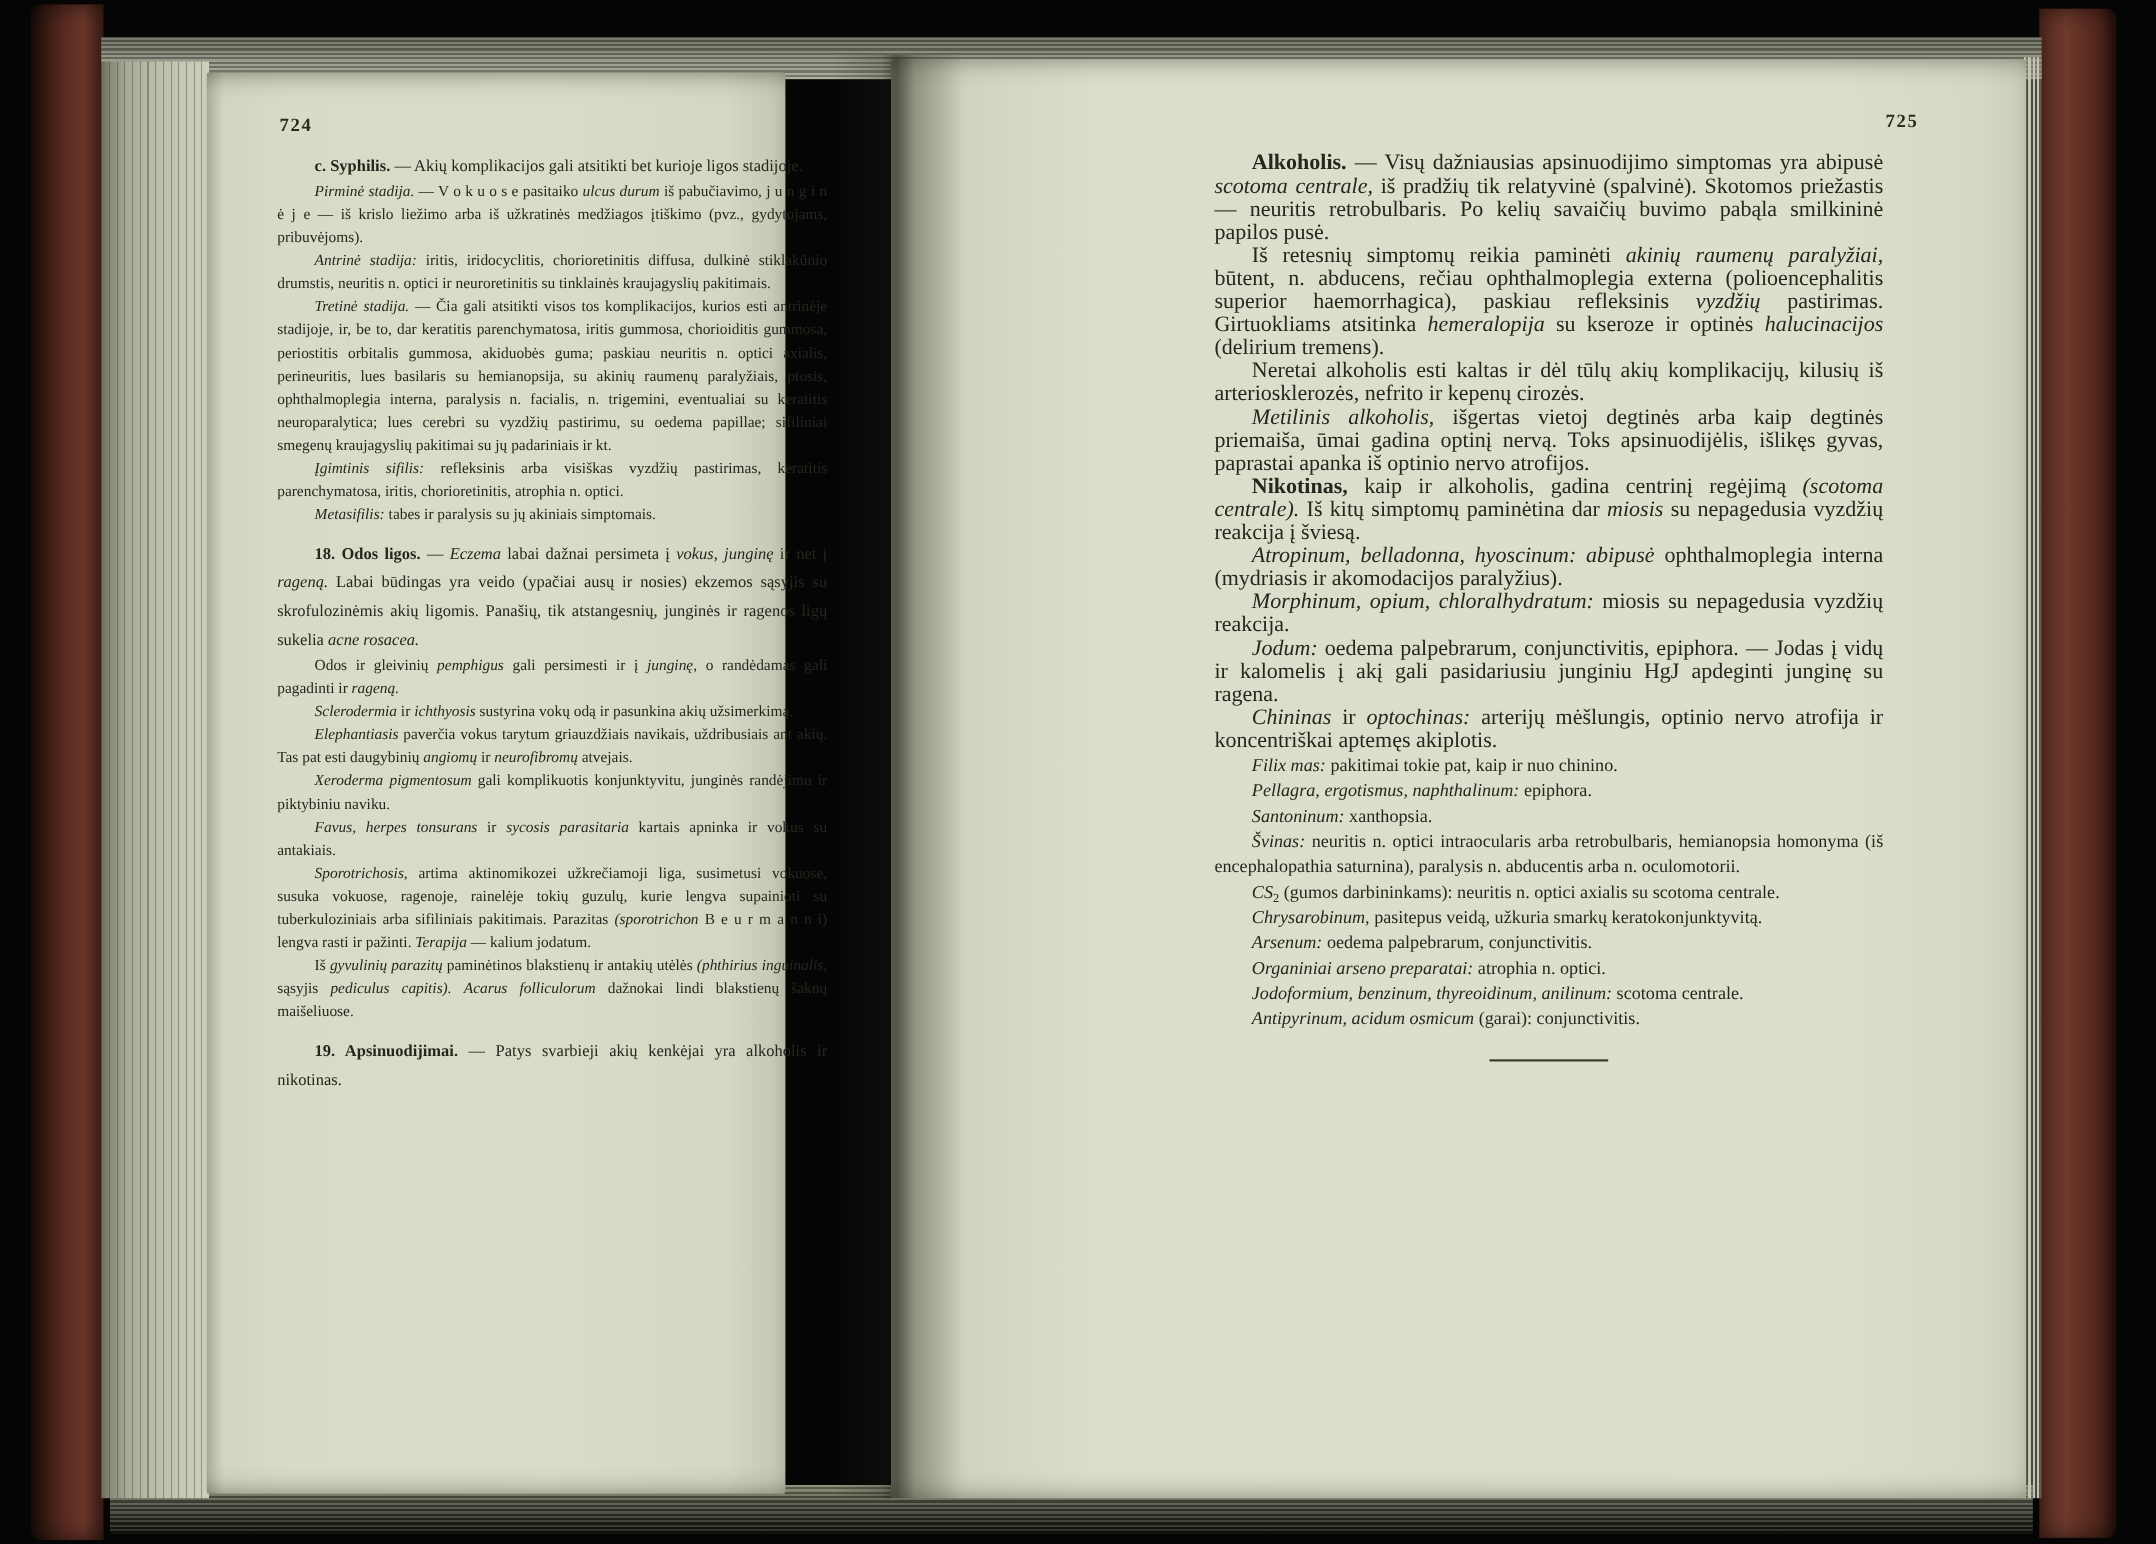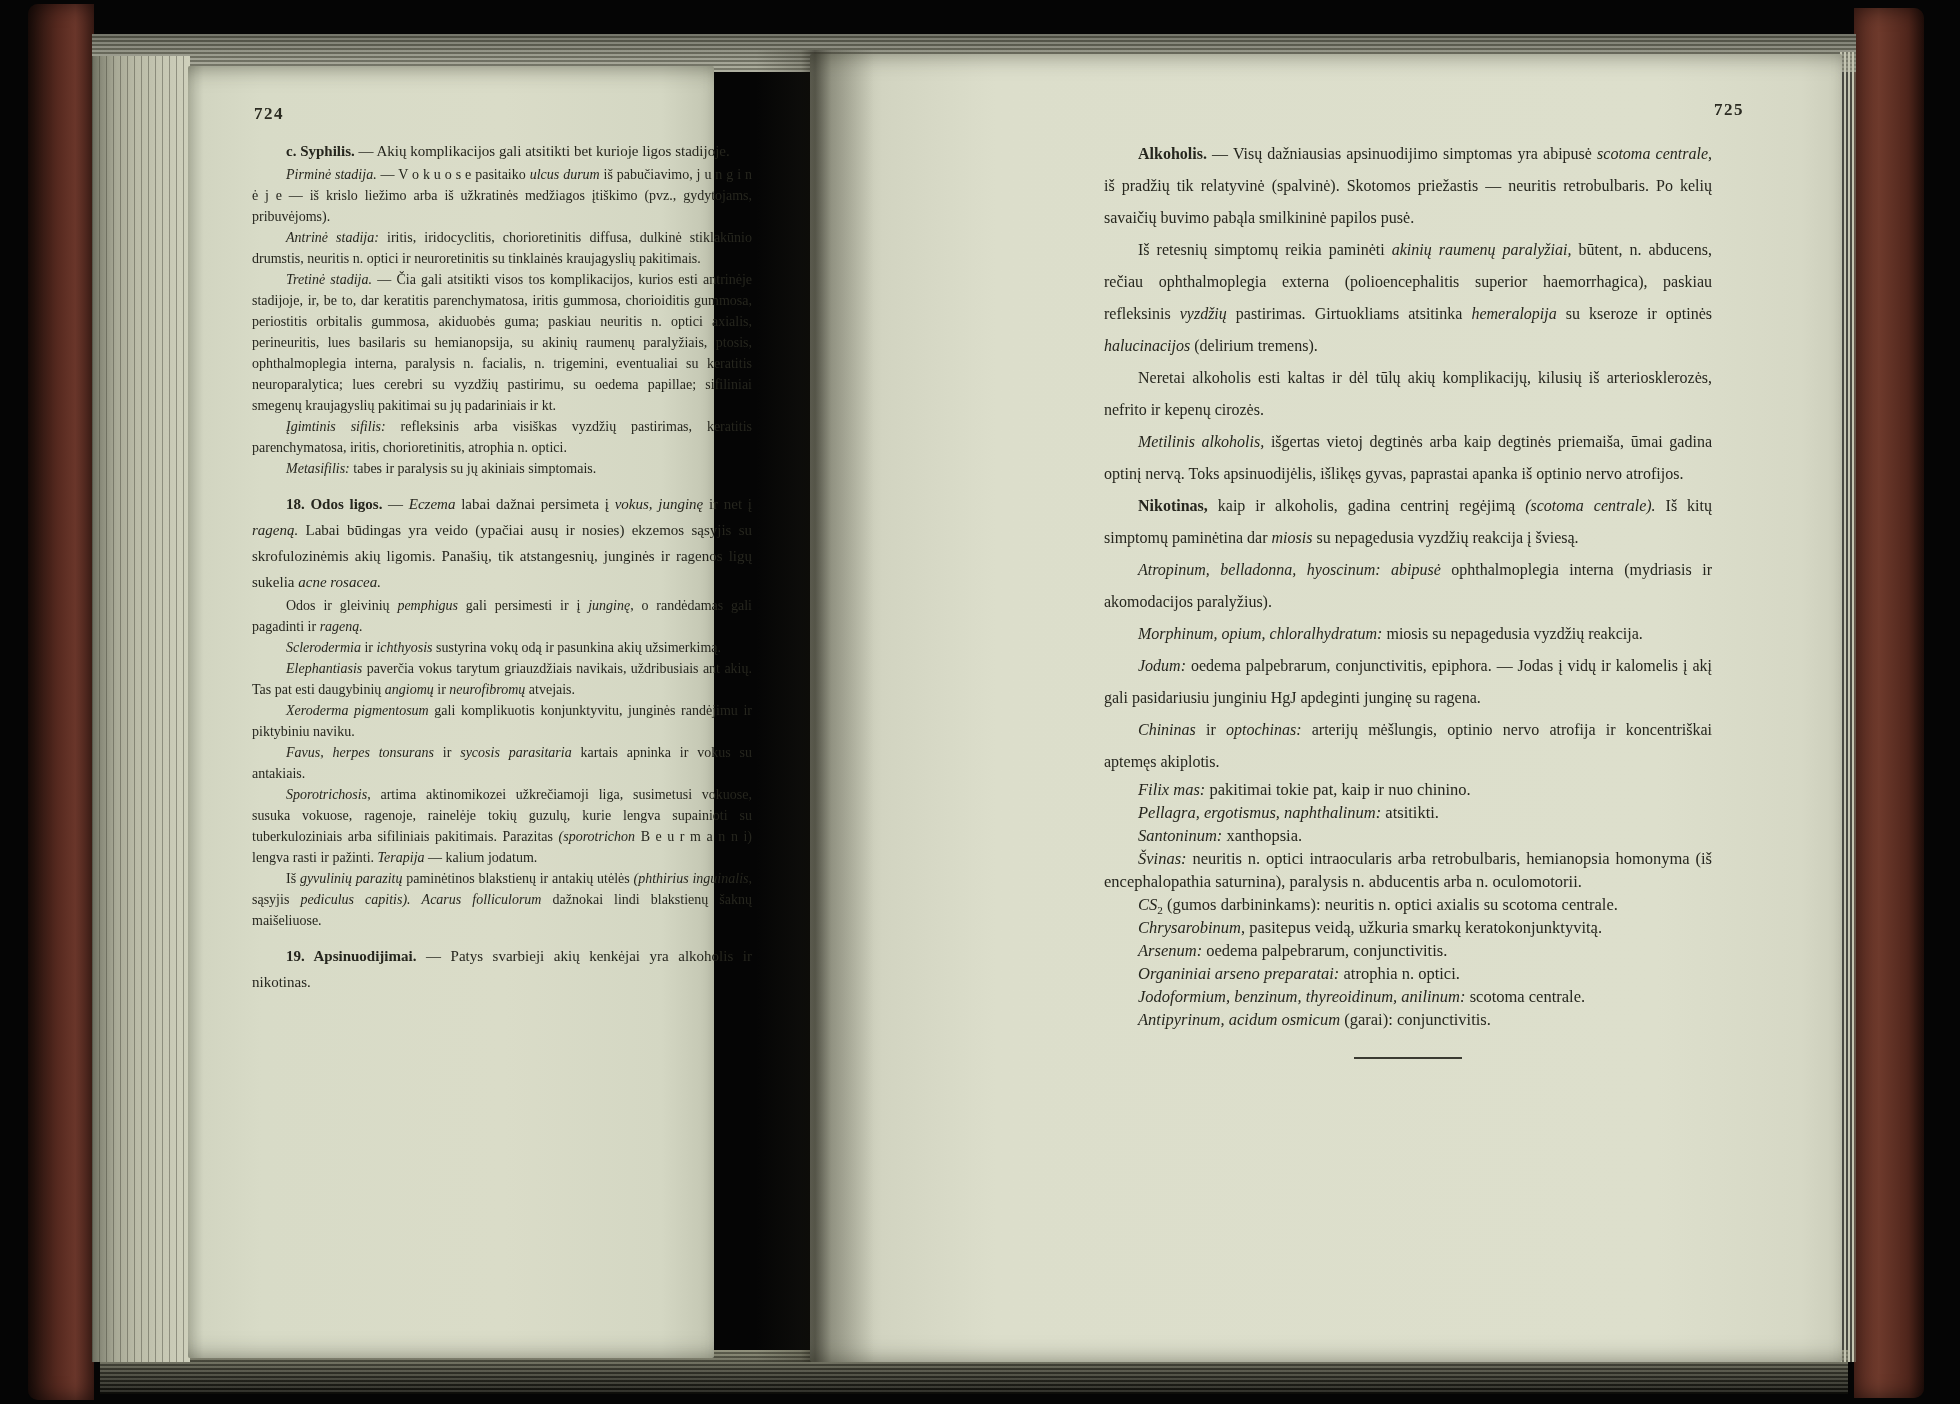--- a/index.html
+++ b/index.html
@@ -65,21 +65,21 @@
     position:absolute;font-size:17px;letter-spacing:1.5px;color:#2b2b22;font-weight:bold;
   }
   .pn-left{left:66px;top:38px;}
   .pn-right{right:98px;top:46px;}
   .text-col{position:absolute;color:#26261e;}
   .tc-left{left:64px;top:72px;width:500px;}
   .tc-right{left:294px;top:84px;width:608px;}
   .para{margin:0;text-indent:34px;text-align:justify;color:#26261e;}
   .page-left .para.normal{font-size:15px;line-height:26px;}
   .page-left .para.small{font-size:14px;line-height:21px;}
-  .page-right .para.normal{font-size:16px;line-height:32px;}
+  .page-right .para.normal{font-size:20px;line-height:21px;}
   .page-right .para.small{font-size:16.5px;line-height:23px;}
   .para.space-before{margin-top:12px;}
   .para .i{font-style:italic;}
   .para .b{font-weight:bold;}
   .para sub{font-size:68%;line-height:0;}
   .end-rule{
     width:108px;height:2px;background:#3a3a31;margin:26px auto 0 auto;
   }
 </style>
 </head>
@@ -119,21 +119,21 @@
   <p class="para normal"><span class="b">Alkoholis. </span><span>— Visų dažniausias apsinuodijimo simptomas yra abipusė </span><span class="i">scotoma centrale,</span><span> iš pradžių tik relatyvinė (spalvinė). Skotomos priežastis — neuritis retrobulbaris. Po kelių savaičių buvimo pabąla smilkininė papilos pusė.</span></p>
       <p class="para normal"><span>Iš retesnių simptomų reikia paminėti </span><span class="i">akinių raumenų paralyžiai,</span><span> būtent, n. abducens, rečiau ophthalmoplegia externa (polioencephalitis superior haemorrhagica), paskiau refleksinis </span><span class="i">vyzdžių</span><span> pastirimas. Girtuokliams atsitinka </span><span class="i">hemeralopija</span><span> su kseroze ir optinės </span><span class="i">halucinacijos</span><span> (delirium tremens).</span></p>
       <p class="para normal"><span>Neretai alkoholis esti kaltas ir dėl tūlų akių komplikacijų, kilusių iš arteriosklerozės, nefrito ir kepenų cirozės.</span></p>
       <p class="para normal"><span class="i">Metilinis alkoholis,</span><span> išgertas vietoj degtinės arba kaip degtinės priemaiša, ūmai gadina optinį nervą.  Toks apsinuodijėlis, išlikęs gyvas, paprastai apanka iš optinio nervo atrofijos.</span></p>
       <p class="para normal"><span class="b">Nikotinas,</span><span> kaip ir alkoholis, gadina centrinį regėjimą </span><span class="i">(scotoma centrale).</span><span> Iš kitų simptomų paminėtina dar </span><span class="i">miosis</span><span>  su nepagedusia vyzdžių reakcija į šviesą.</span></p>
       <p class="para normal"><span class="i">Atropinum, belladonna, hyoscinum: abipusė</span><span> ophthalmoplegia interna (mydriasis ir akomodacijos paralyžius).</span></p>
       <p class="para normal"><span class="i">Morphinum, opium, chloralhydratum:</span><span> miosis su nepagedusia vyzdžių reakcija.</span></p>
       <p class="para normal"><span class="i">Jodum:</span><span> oedema palpebrarum, conjunctivitis, epiphora. — Jodas į vidų ir kalomelis į akį gali pasidariusiu junginiu HgJ apdeginti junginę su ragena.</span></p>
       <p class="para normal"><span class="i">Chininas</span><span> ir </span><span class="i">optochinas:</span><span> arterijų mėšlungis, optinio nervo atrofija ir koncentriškai aptemęs akiplotis.</span></p>
       <p class="para small"><span class="i">Filix mas:</span><span> pakitimai tokie pat, kaip ir nuo chinino.</span></p>
-      <p class="para small"><span class="i">Pellagra, ergotismus, naphthalinum:</span><span> atsitikti.</span></p>
+      <p class="para small"><span class="i">Pellagra, ergotismus, naphthalinum:</span><span> epiphora.</span></p>
       <p class="para small"><span class="i">Santoninum:</span><span> xanthopsia.</span></p>
       <p class="para small"><span class="i">Švinas:</span><span> neuritis n. optici intraocularis arba retrobulbaris, hemianopsia homonyma (iš encephalopathia saturnina), paralysis n. abducentis arba n. oculomotorii.</span></p>
       <p class="para small"><span class="i">CS</span><sub>2</sub><span> (gumos darbininkams): neuritis n. optici axialis su scotoma centrale.</span></p>
       <p class="para small"><span class="i">Chrysarobinum</span><span>, pasitepus veidą, užkuria smarkų keratokonjunktyvitą.</span></p>
       <p class="para small"><span class="i">Arsenum:</span><span> oedema palpebrarum, conjunctivitis.</span></p>
       <p class="para small"><span class="i">Organiniai arseno preparatai:</span><span> atrophia n. optici.</span></p>
       <p class="para small"><span class="i">Jodoformium, benzinum, thyreoidinum, anilinum:</span><span> scotoma centrale.</span></p>
       <p class="para small"><span class="i">Antipyrinum, acidum osmicum</span><span> (garai): conjunctivitis.</span></p>
       <div class="end-rule"></div>
     </div>

